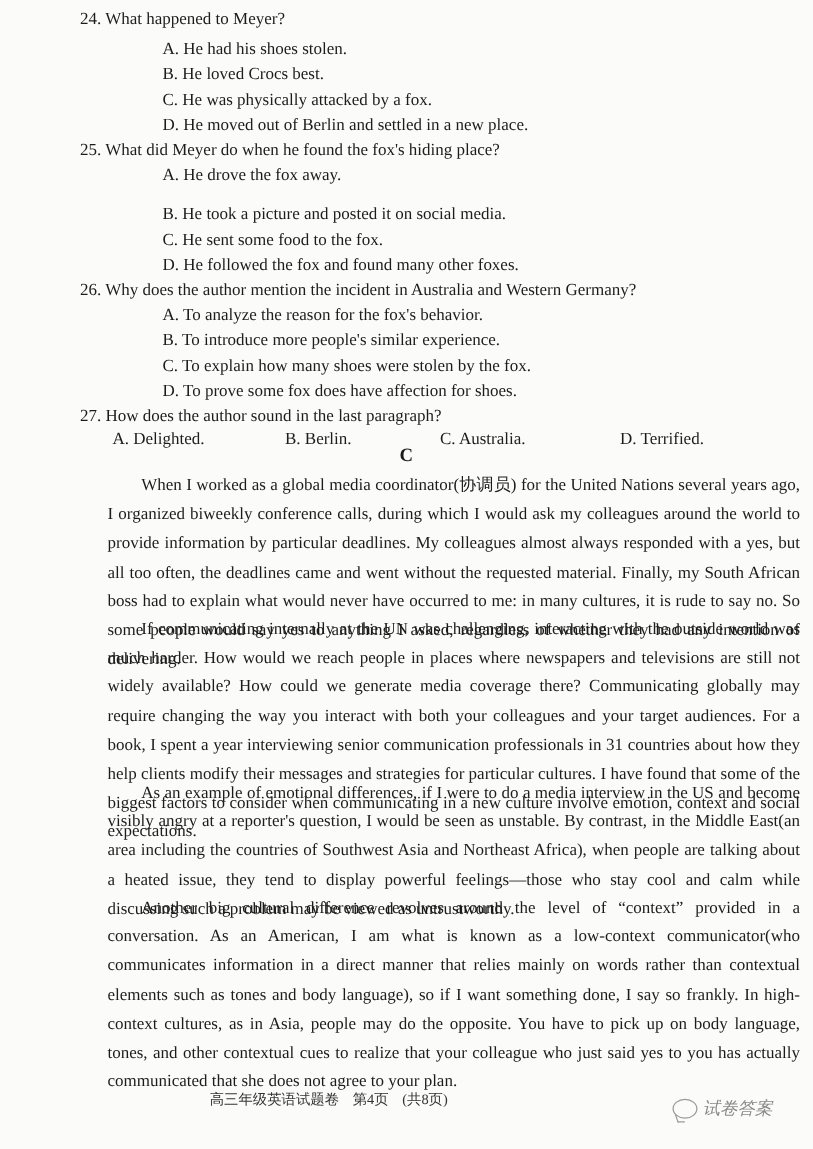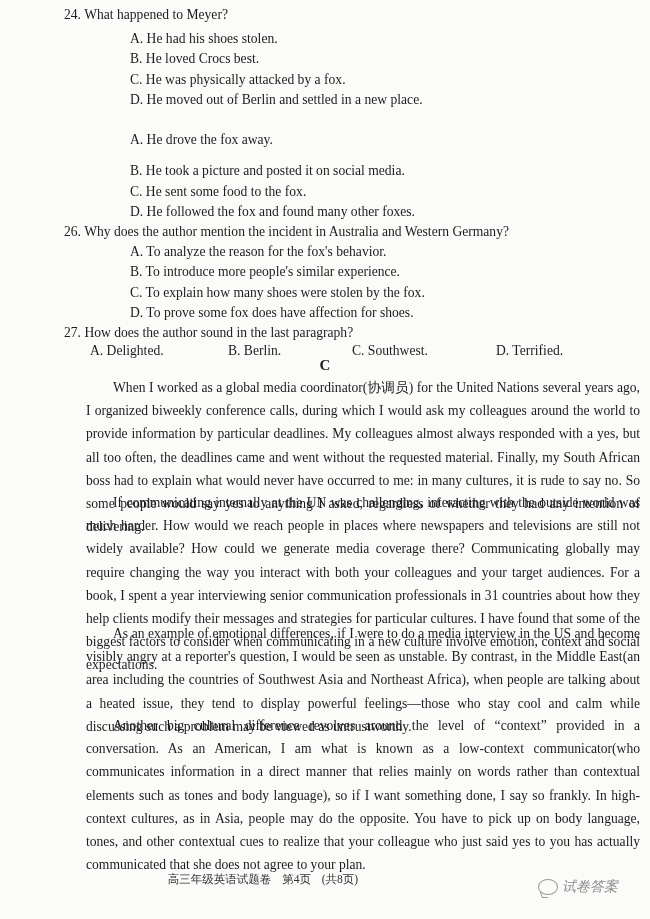--- a/index.html
+++ b/index.html
@@ -27,36 +27,37 @@
 <body>
 
 <div class="page">
 
   <div class="q" style="top:6px">24. What happened to Meyer?</div>
   <div class="opt" style="top:30px">A. He had his shoes stolen.</div>
   <div class="opt" style="top:50px">B. He loved Crocs best.</div>
   <div class="opt" style="top:71px">C. He was physically attacked by a fox.</div>
   <div class="opt" style="top:91px">D. He moved out of Berlin and settled in a new place.</div>
 
+  <div class="q" style="top:111px">25. What did Meyer do when he found the fox's hiding place?</div>
   <div class="opt" style="top:131px">A. He drove the fox away.</div>
   <div class="opt" style="top:162px">B. He took a picture and posted it on social media.</div>
   <div class="opt" style="top:203px">D. He followed the fox and found many other foxes.</div>
   <div class="opt" style="top:183px">C. He sent some food to the fox.</div>
 
   <div class="q" style="top:223px">26. Why does the author mention the incident in Australia and Western Germany?</div>
   <div class="opt" style="top:243px">A. To analyze the reason for the fox's behavior.</div>
   <div class="opt" style="top:263px">B. To introduce more people's similar experience.</div>
   <div class="opt" style="top:284px">C. To explain how many shoes were stolen by the fox.</div>
   <div class="opt" style="top:304px">D. To prove some fox does have affection for shoes.</div>
 
   <div class="q" style="top:324px">27. How does the author sound in the last paragraph?</div>
   <div class="opt-row" style="top:342px">
     <span style="left:0">A. Delighted.</span>
     <span style="left:138px">B. Berlin.</span>
-    <span style="left:262px">C. Southwest.</span>
+    <span style="left:262px">C. Australia.</span>
     <span style="left:406px">D. Terrified.</span>
   </div>
 
   <div class="section-title">C</div>
 
   <div class="para" style="top:376px">When I worked as a global media coordinator(协调员) for the United Nations several years ago, I organized biweekly conference calls, during which I would ask my colleagues around the world to provide information by particular deadlines. My colleagues almost always responded with a yes, but all too often, the deadlines came and went without the requested material. Finally, my South African boss had to explain what would never have occurred to me: in many cultures, it is rude to say no. So some people would say yes to anything I asked, regardless of whether they had any intention of delivering.</div>
   <div class="para" style="top:491px">If communicating internally at the UN was challenging, interacting with the outside world was much harder. How would we reach people in places where newspapers and televisions are still not widely available? How could we generate media coverage there? Communicating globally may require changing the way you interact with both your colleagues and your target audiences. For a book, I spent a year interviewing senior communication professionals in 31 countries about how they help clients modify their messages and strategies for particular cultures. I have found that some of the biggest factors to consider when communicating in a new culture involve emotion, context and social expectations.</div>
   <div class="para" style="top:622px">As an example of emotional differences, if I were to do a media interview in the US and become visibly angry at a reporter's question, I would be seen as unstable. By contrast, in the Middle East(an area including the countries of Southwest Asia and Northeast Africa), when people are talking about a heated issue, they tend to display powerful feelings—those who stay cool and calm while discussing such a problem may be viewed as untrustworthy.</div>
   <div class="para" style="top:714px">Another big cultural difference revolves around the level of “context” provided in a conversation. As an American, I am what is known as a low-context communicator(who communicates information in a direct manner that relies mainly on words rather than contextual elements such as tones and body language), so if I want something done, I say so frankly. In high-context cultures, as in Asia, people may do the opposite. You have to pick up on body language, tones, and other contextual cues to realize that your colleague who just said yes to you has actually communicated that she does not agree to your plan.</div>
 

